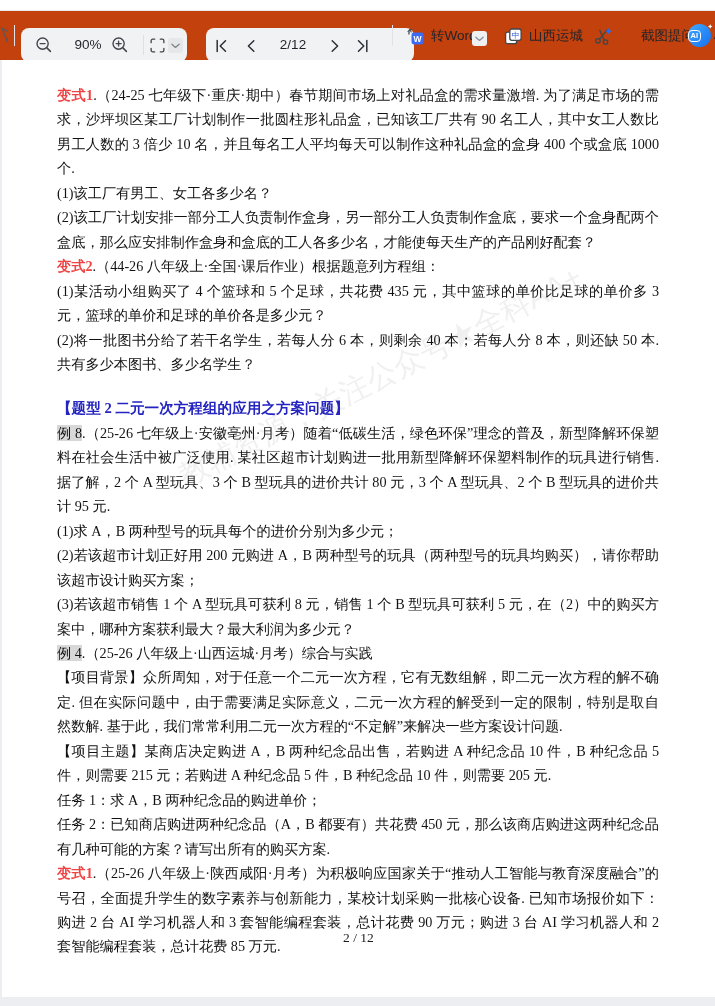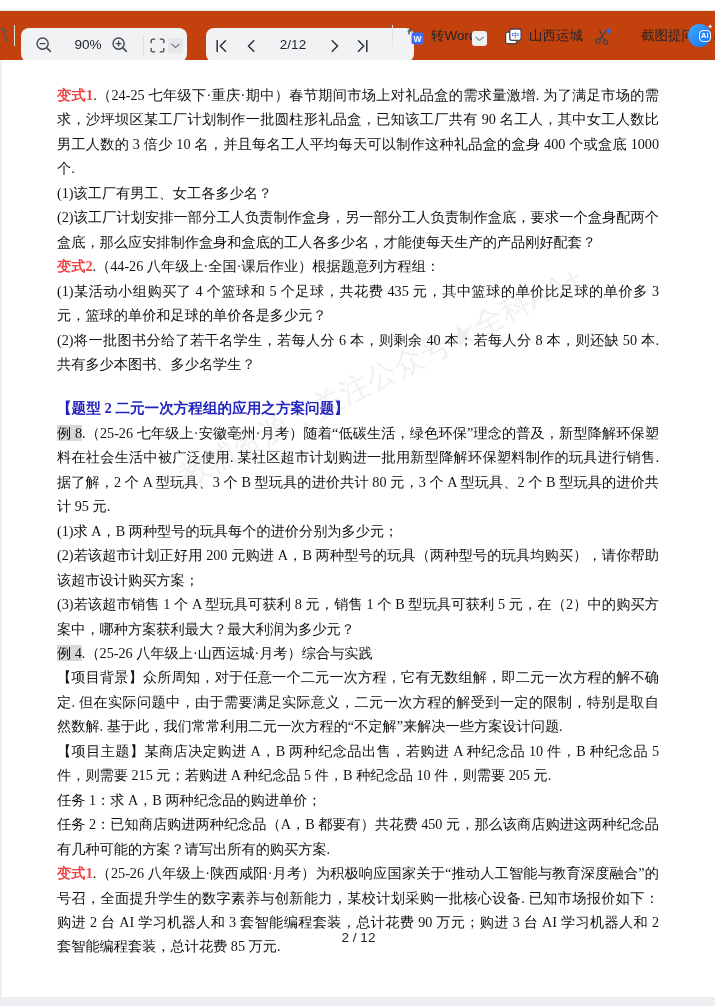--- a/index.html
+++ b/index.html
@@ -13,21 +13,21 @@
   .toolbar{position:absolute;left:0;top:11px;width:715px;height:49px;background:#c2410c;}
   .tb-divider{position:absolute;top:14px;width:1px;height:21px;background:#e2e3e6;}
   .tb-group{position:absolute;top:17px;height:34px;background:#f1f2f4;border-radius:8px;}
   .tb-group .in-divider{position:absolute;top:7px;width:1px;height:20px;background:#dddfe2;}
   .icon-btn{position:absolute;top:8px;width:18px;height:18px;cursor:pointer;display:flex;align-items:center;justify-content:center;}
   .tb-label{position:absolute;top:9px;font-size:13.5px;color:#1f2329;white-space:nowrap;}
   .chev-box{position:absolute;top:10px;width:15px;height:15px;background:#e7e8ea;border-radius:3px;display:flex;align-items:center;justify-content:center;cursor:pointer;}
   .tb-action{position:absolute;top:14px;height:22px;display:flex;align-items:center;gap:6px;cursor:pointer;}
   .tb-action .lbl{font-size:13.5px;color:#1f2329;white-space:nowrap;}
   .ai-circle{position:absolute;top:13px;width:23px;height:23px;border-radius:50%;
-    background:linear-gradient(135deg,#41aaff,#1670f0);display:flex;align-items:center;justify-content:flex-end;cursor:pointer;}
+    background:linear-gradient(135deg,#41aaff,#1670f0);display:flex;align-items:center;justify-content:flex-start;cursor:pointer;}
   .ai-inner{border:1.2px solid #fff;border-radius:4px;font-size:7.5px;font-weight:bold;color:#fff;padding:0.5px 1.5px;line-height:9px;}
   .ai-spark{position:absolute;top:-1px;right:-2px;color:#fff;font-size:7px;}
   .ai-suffix{position:absolute;top:15px;font-size:14px;color:#16181b;}
   
   .page-area{position:absolute;left:0;top:60px;width:715px;height:946px;background:#eceef1;}
   .page{position:absolute;left:2px;top:0;width:713px;height:937px;background:#fff;overflow:hidden;}
   .doc-content{
     position:absolute;left:55px;top:23px;width:602px;
     font-family:"Liberation Serif","DejaVu Serif",serif;
     font-size:14.2px;line-height:24.45px;color:#121212;text-align:justify;
@@ -38,21 +38,21 @@
   .doc-content span.hl{background:#d8d8d8;}
   .doc-content span.heading{color:#2424c0;font-weight:bold;font-size:14.6px;}
   .watermark{
     position:absolute;left:170px;top:400px;width:560px;
     transform:rotate(-27deg);transform-origin:left top;
     font-size:30px;color:rgba(110,110,110,0.10);white-space:nowrap;
     font-family:"Liberation Sans",sans-serif;pointer-events:none;
   }
   .page-footer{
     position:absolute;left:0;top:870px;width:713px;text-align:center;
-    font-family:Liberation Sans, sans-serif;font-size:13.5px;color:#1c1c1c;
+    font-family:Liberation Serif, serif;font-size:13.5px;color:#1c1c1c;
   }
   svg{display:block;}
 </style>
 </head>
 <body>
 
 <div class="top-strip"></div>
 
 <div class="toolbar">
 

